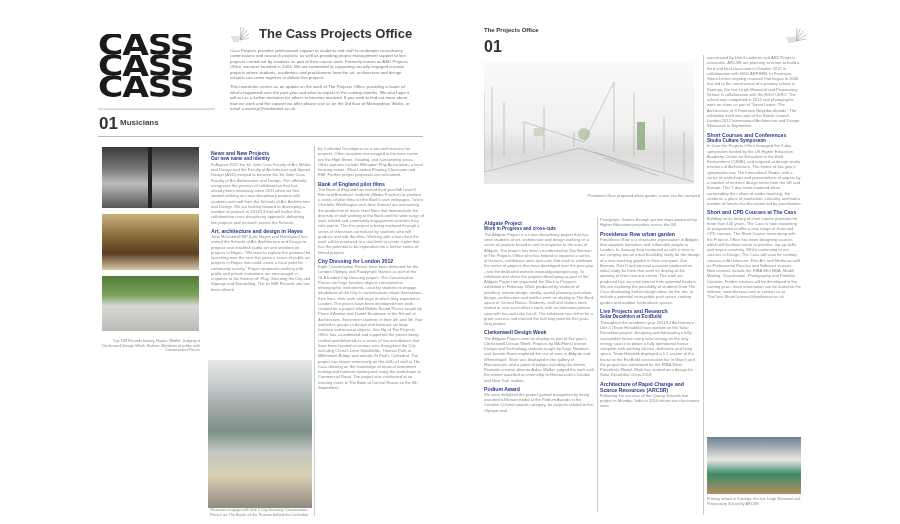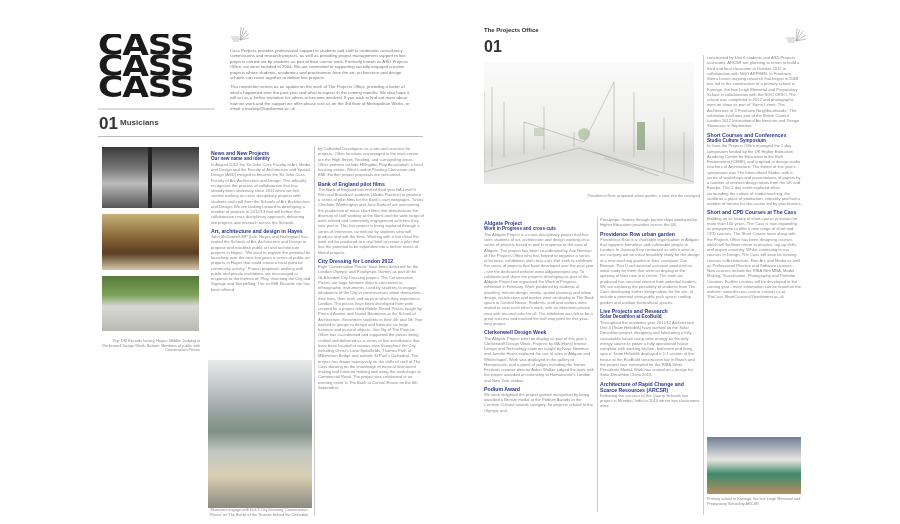--- a/index.html
+++ b/index.html
@@ -70,20 +70,21 @@
     <div class="issue-no">01</div>
     <div class="issue-label">Musicians</div>
     <div class="header-rule"></div>
 
     <svg class="office-mark" viewBox="0 0 20 16">
       <g stroke="#999" stroke-width="0.6" fill="none">
         <path d="M10 14 L17 4 M10 14 L19 8 M10 14 L19 12 M10 14 L14 2 M10 14 L11 1"></path>
         <path d="M1 11 H9 M2 13 H9 M3 15 H9"></path>
       </g>
     </svg>
+    <div class="office-title">The Cass Projects Office</div>
     <div class="intro">
       <p>Cass Projects provides professional support to students and staff to undertake consultancy commissions and research projects, as well as providing project management support to live projects carried out by students as part of their course work. Formerly known as ASD Projects Office, we were founded in 2004. We are committed to supporting socially engaged creative projects where students, academics and practitioners from the art, architecture and design schools can come together to deliver live projects.</p>
       <p>This newsletter serves as an update on the work of The Projects Office, providing a taster of what's happened over the past year and what to expect in the coming months. We also hope it will act as a further invitation for others to become involved. If you wish to find out more about how we work and the support we offer please visit us on the 3rd floor of Metropolitan Works, or email a.markey@londonmet.ac.uk</p>
     </div>
 
     <div class="photo ph-bw"></div>
     <div class="photo ph-event"></div>
     <div class="photo ph-street"></div>
     <div class="caption cap-left">Top: DM Records factory, Hayes. Middle: Judging at Clerkenwell Design Week. Bottom: Members of public with Conversation Pieces</div>
 

